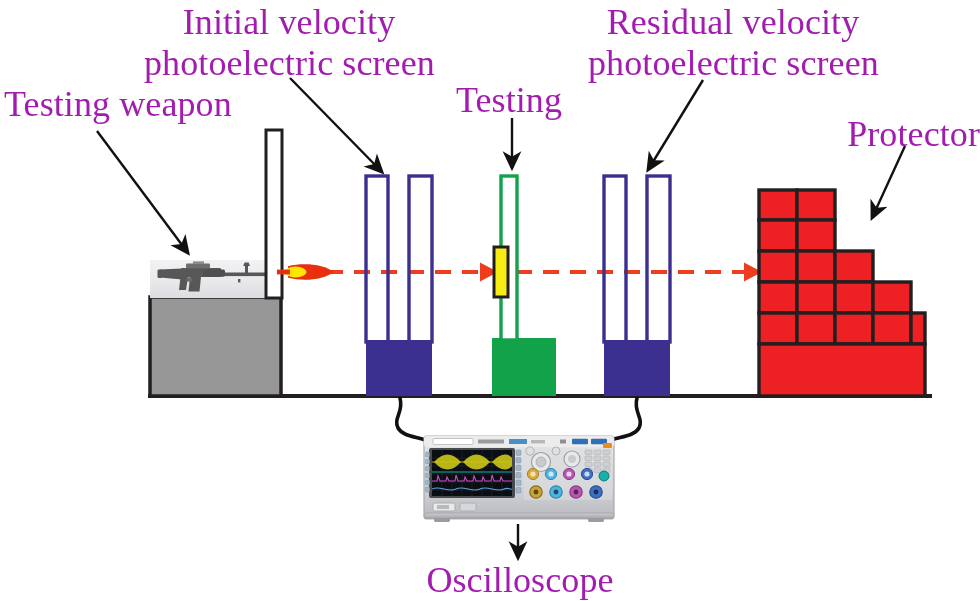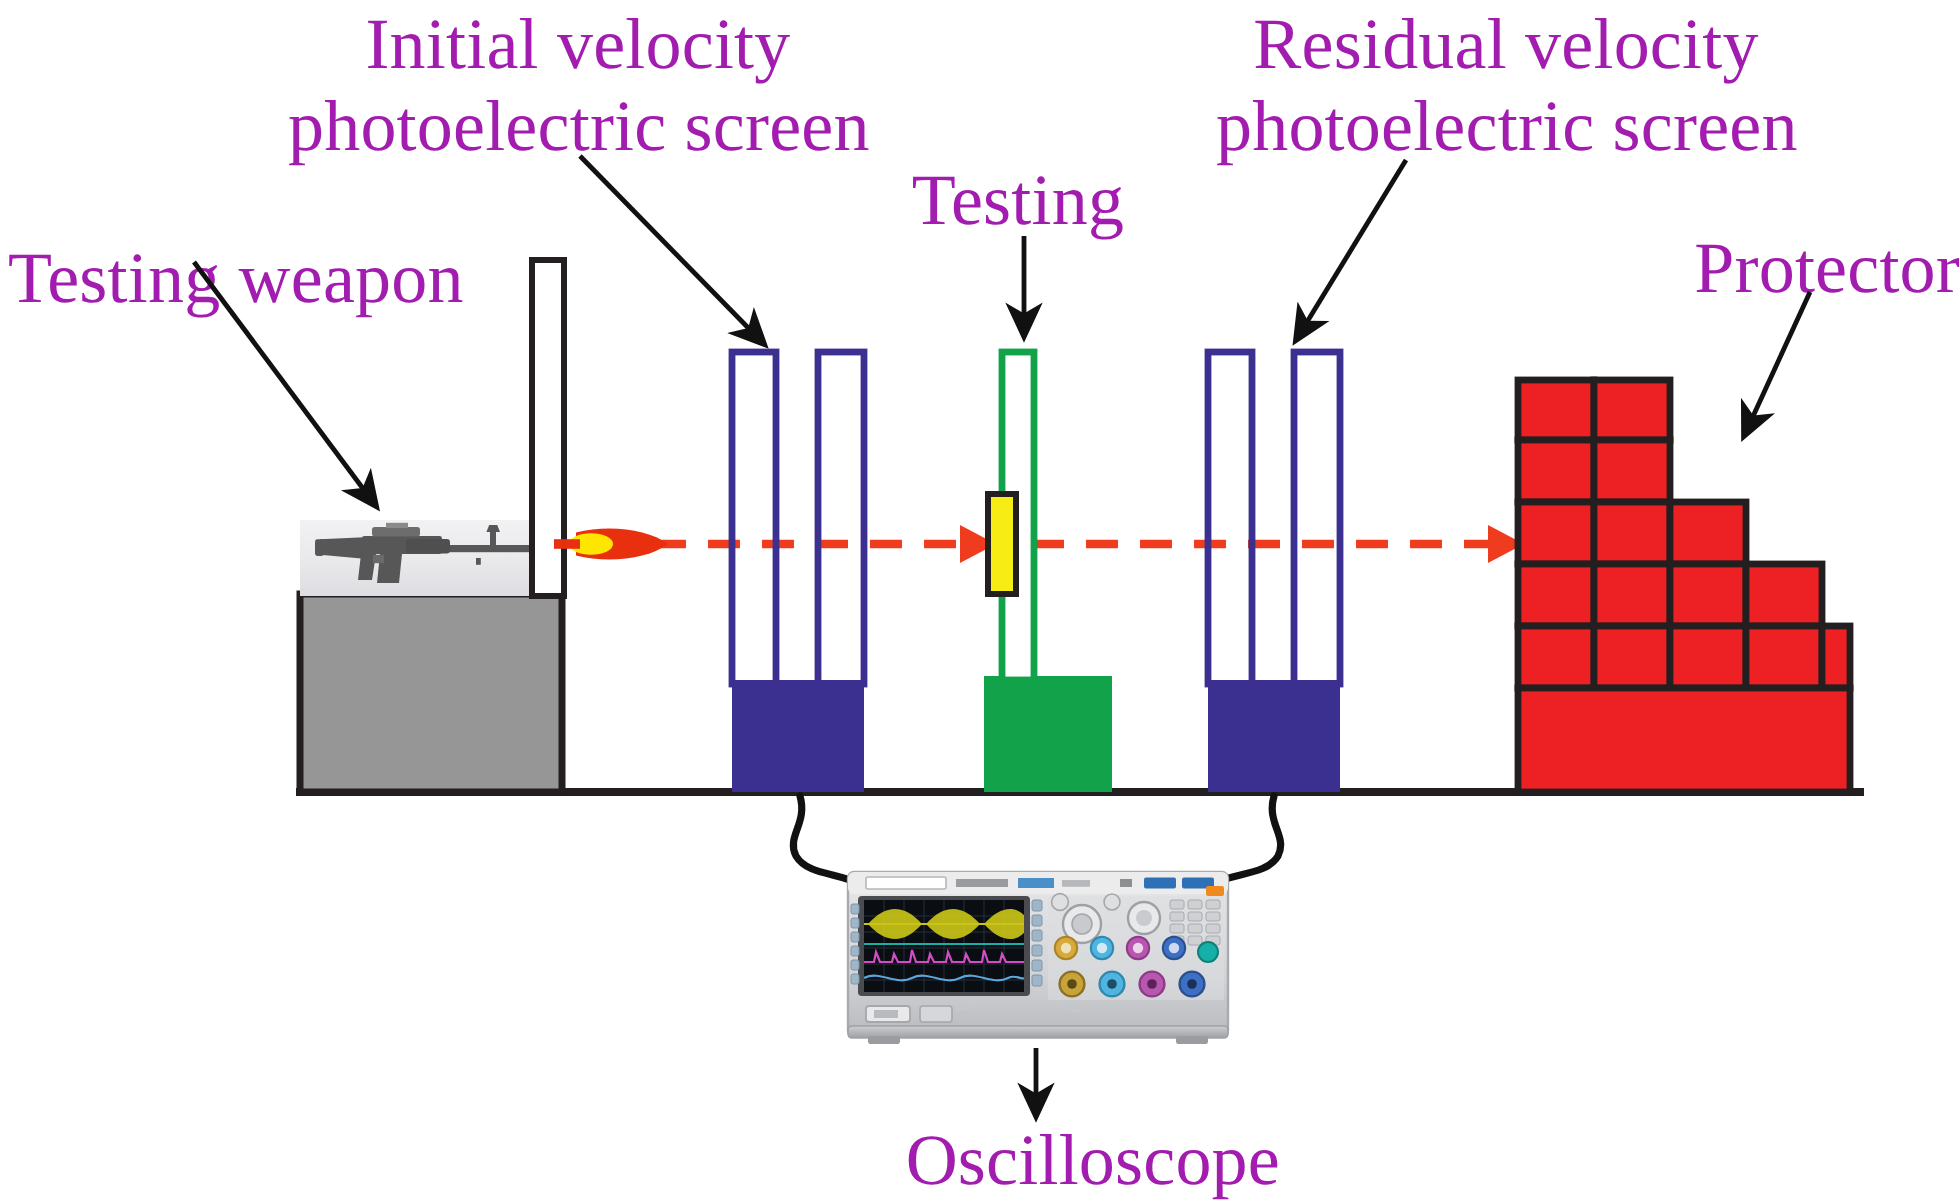--- a/index.html
+++ b/index.html
@@ -33,33 +33,33 @@
     width: 980px;
     height: 601px;
     pointer-events: none;
   }
 </style>
 </head>
 <body>
 
 <div id="stage">
 
-  <div class="label" style="left:4px; top:84px; width:222px; text-align:center;margin-top:35px;">Testing weapon</div>
+  <div class="label" style="left:4px; top:84px; width:222px; text-align:center;">Testing weapon</div>
 
   <div class="label" style="left:144px; top:2px; width:290px;">Initial velocity
 photoelectric screen</div>
 
   <div class="label" style="left:444px; top:80px; width:130px;">Testing</div>
 
-  <div class="label" style="left:608px; top:2px; width:290px;">Residual velocity
+  <div class="label" style="left:588px; top:2px; width:290px;">Residual velocity
 photoelectric screen</div>
 
   <div class="label" style="left:846px; top:114px; width:134px; text-align:right;">Protector</div>
 
-  <div class="label" style="left:400px; top:560px; width:240px;text-align:right;">Oscilloscope</div>
+  <div class="label" style="left:400px; top:560px; width:240px;">Oscilloscope</div>
 
   <svg class="svg-layer" viewBox="0 0 980 601">
     <defs>
       <marker id="arrowhead" markerWidth="9" markerHeight="9" refX="7" refY="4.5" orient="auto" markerUnits="strokeWidth">
         <path d="M0,0.6 L8.4,4.5 L0,8.4 L2.3,4.5 Z" fill="#111111"></path>
       </marker>
 
       <linearGradient id="gunplate" x1="0" y1="0" x2="0" y2="1">
         <stop offset="0%" stop-color="#f2f2f4"></stop>
         <stop offset="55%" stop-color="#e9e9ec"></stop>

